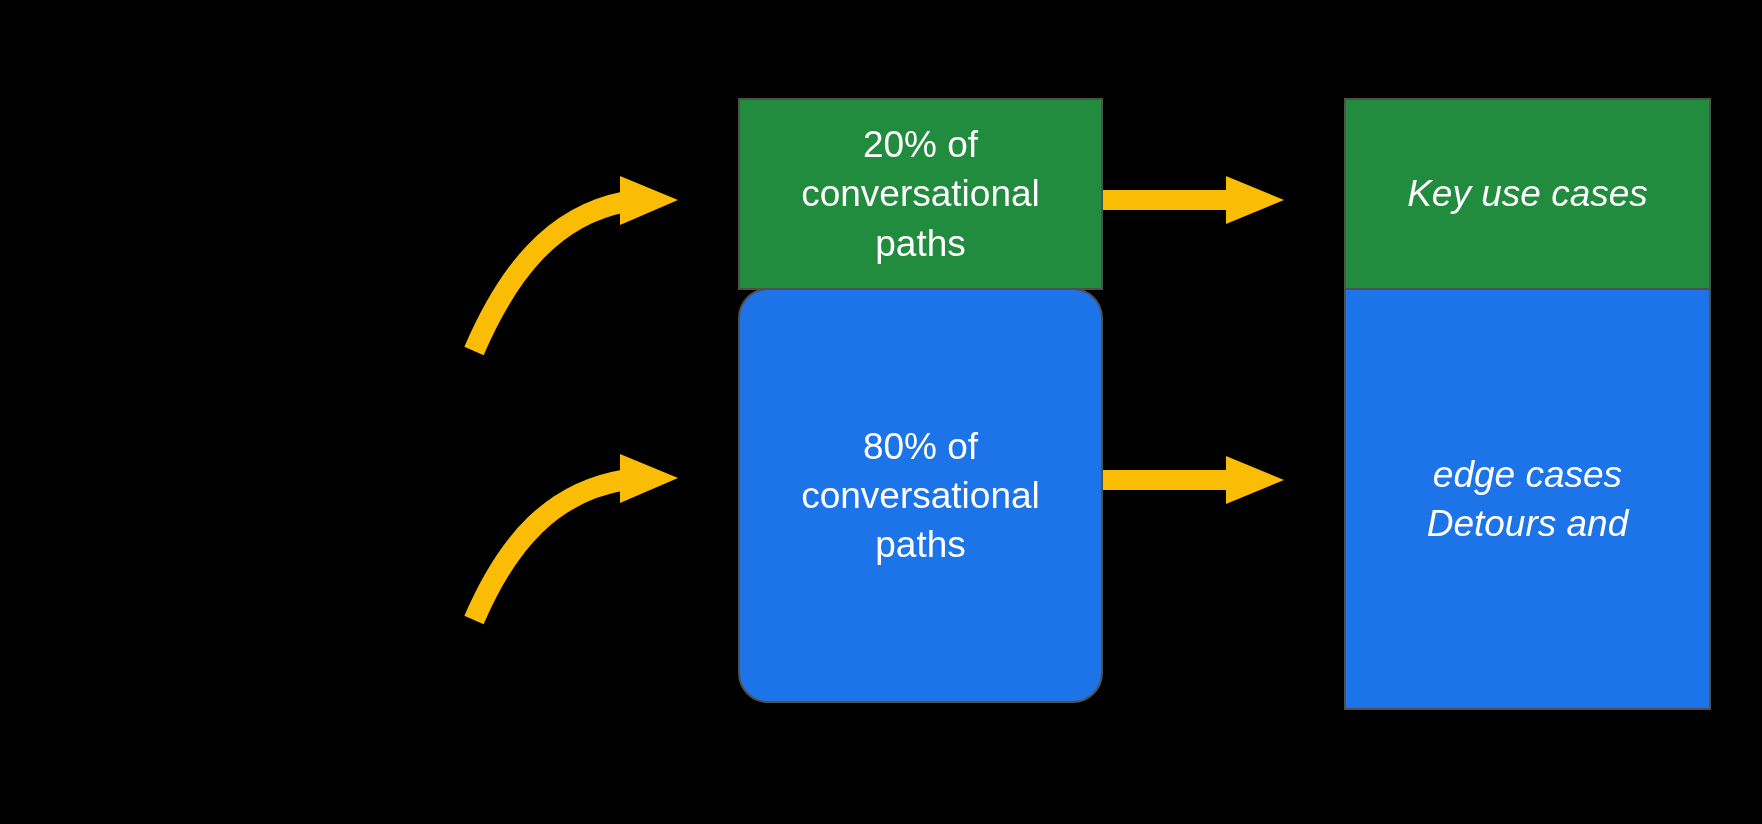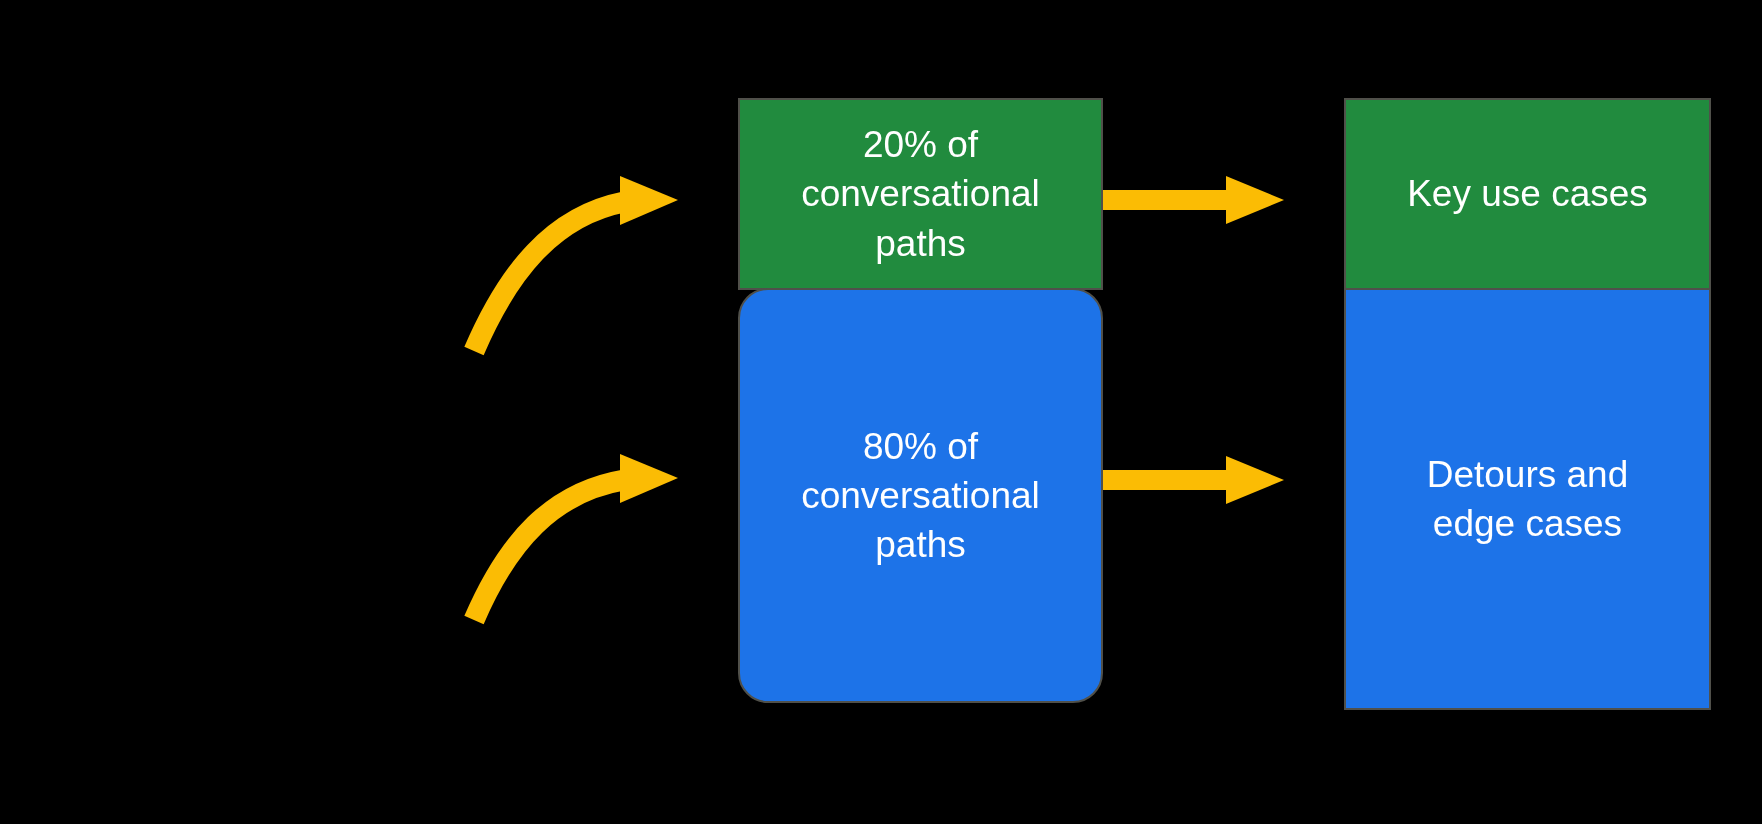--- a/index.html
+++ b/index.html
@@ -33,21 +33,21 @@
     stroke: none;
   }
   .column {
     position: absolute;
     display: flex;
     flex-direction: column;
     padding-left: 41px;
   }
   #col-users  { left:  79px; top: 98px; width: 373px; }
   #col-paths  { left: 697px; top: 98px; width: 365px; }
-  #col-cases  { left: 1303px; top: 98px; width: 367px; }
+  #col-cases  { left: 1303px; top: 98px; width: 367px; font-style: italic; }
   .segment {
     box-sizing: border-box;
     border: 2px solid #50504a;
     display: flex;
     align-items: center;
     justify-content: center;
     text-align: center;
     color: #ffffff;
     font-size: 37px;
     line-height: 1.33;
@@ -103,19 +103,19 @@
   </div>
 
   <div class="column" id="col-cases">
     <div class="segment green h-cases-green">
       <div class="label">
         <span class="line">Key use cases</span>
       </div>
     </div>
     <div class="segment blue h-cases-blue">
       <div class="label">
+        <span class="line">edge cases</span>
         <span class="line">Detours and</span>
-        <span class="line">edge cases</span>
       </div>
     </div>
   </div>
 
 </div>
 
 </body></html>

